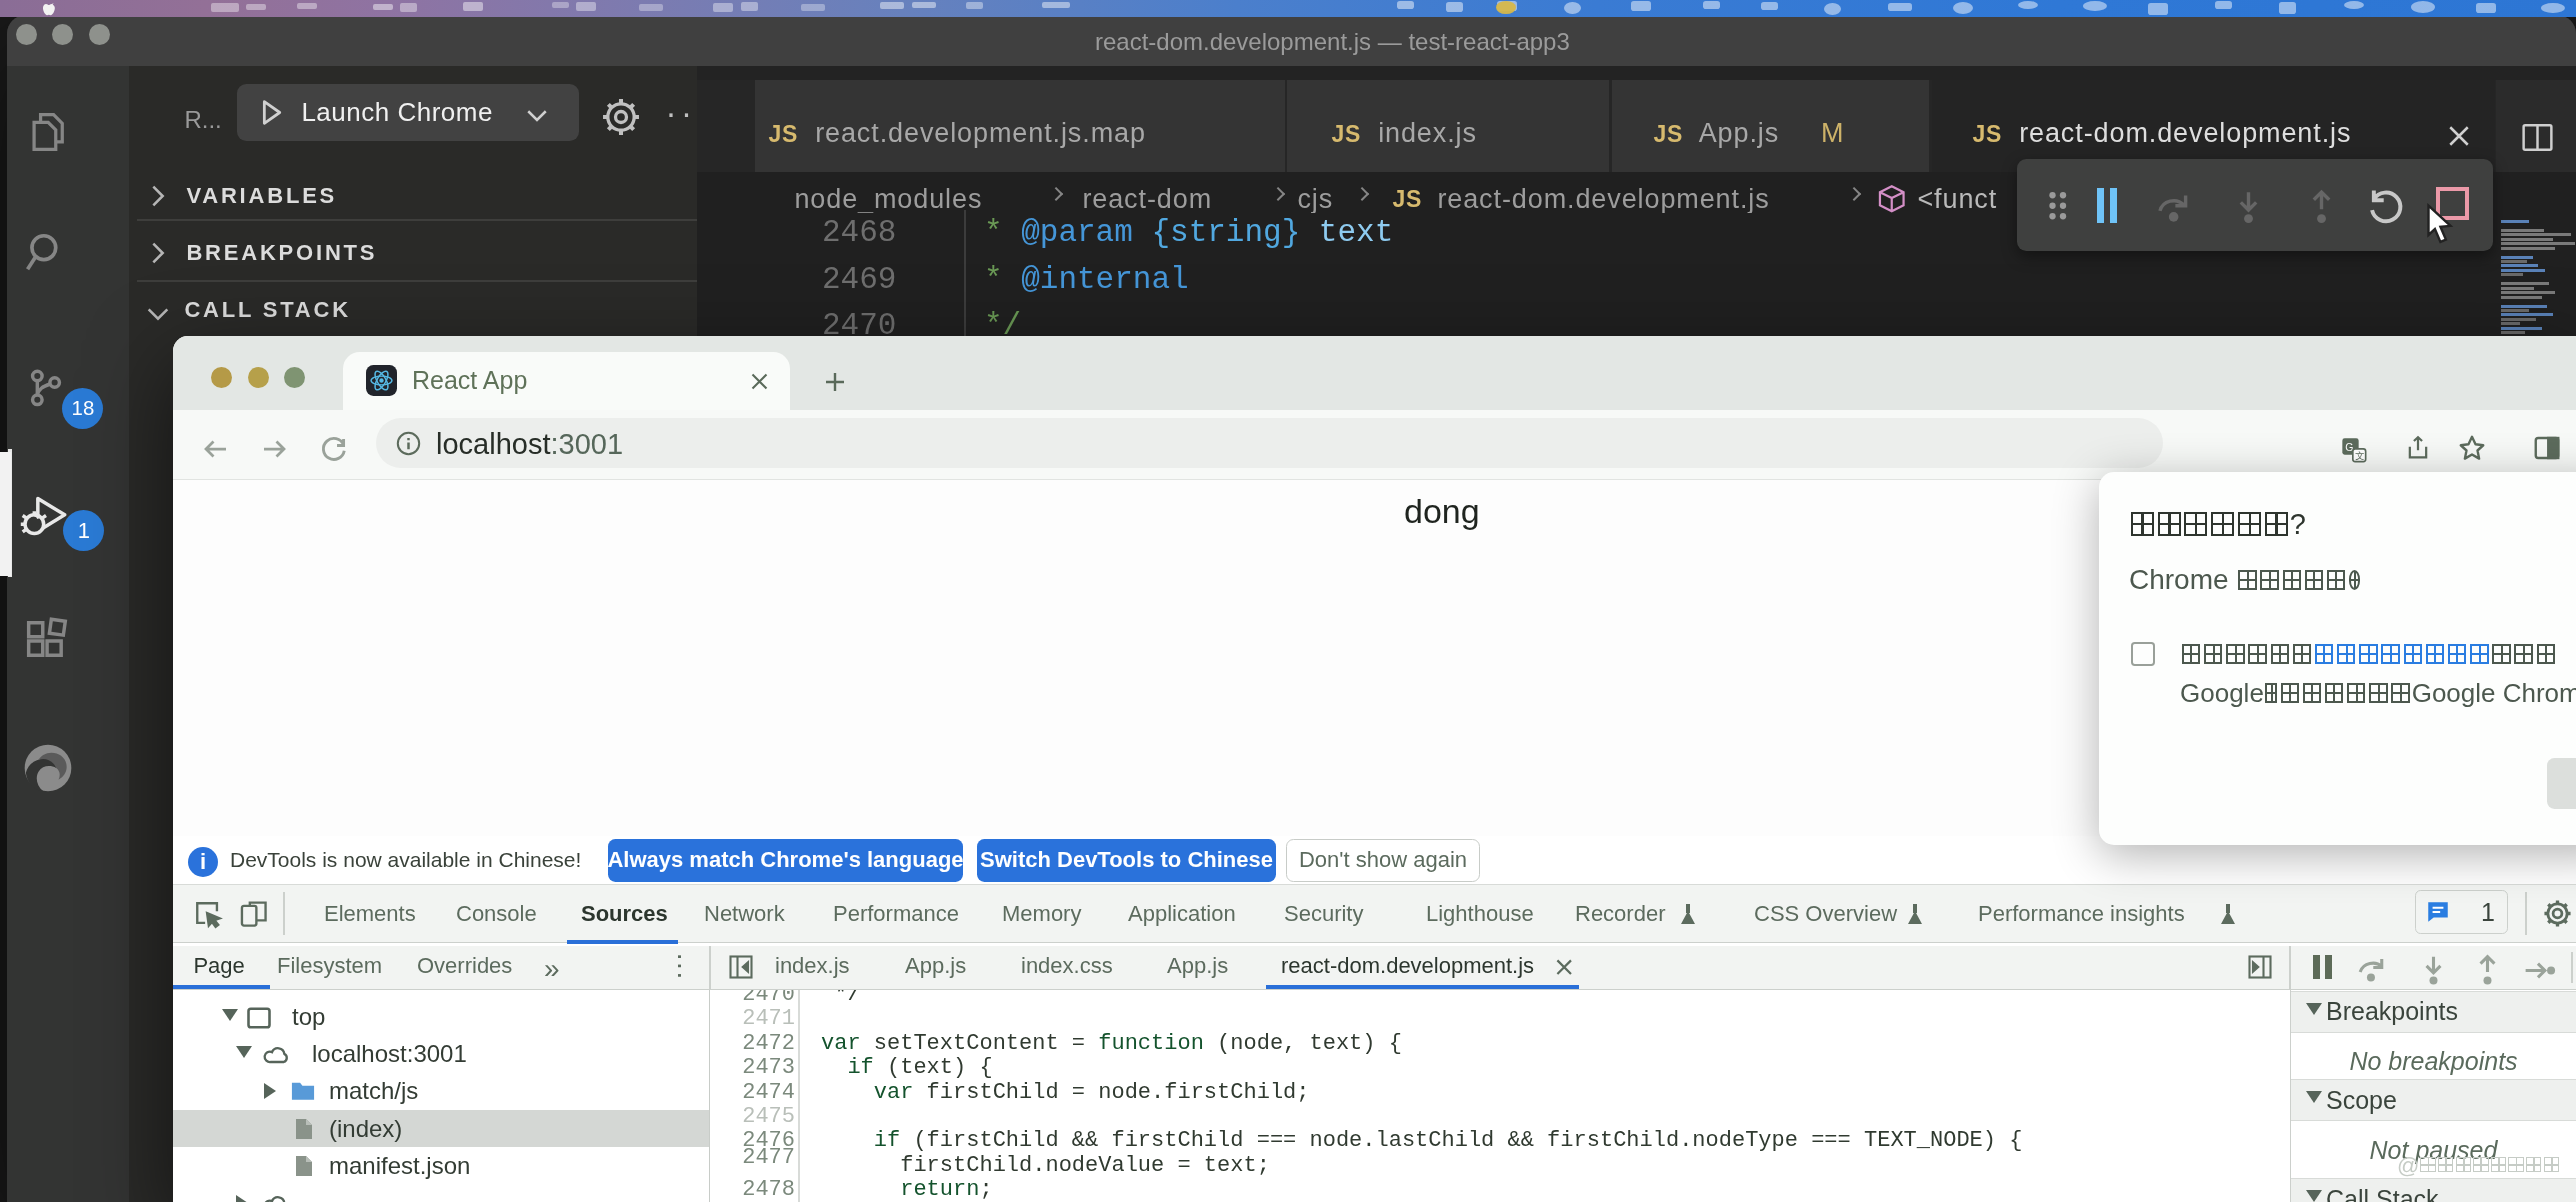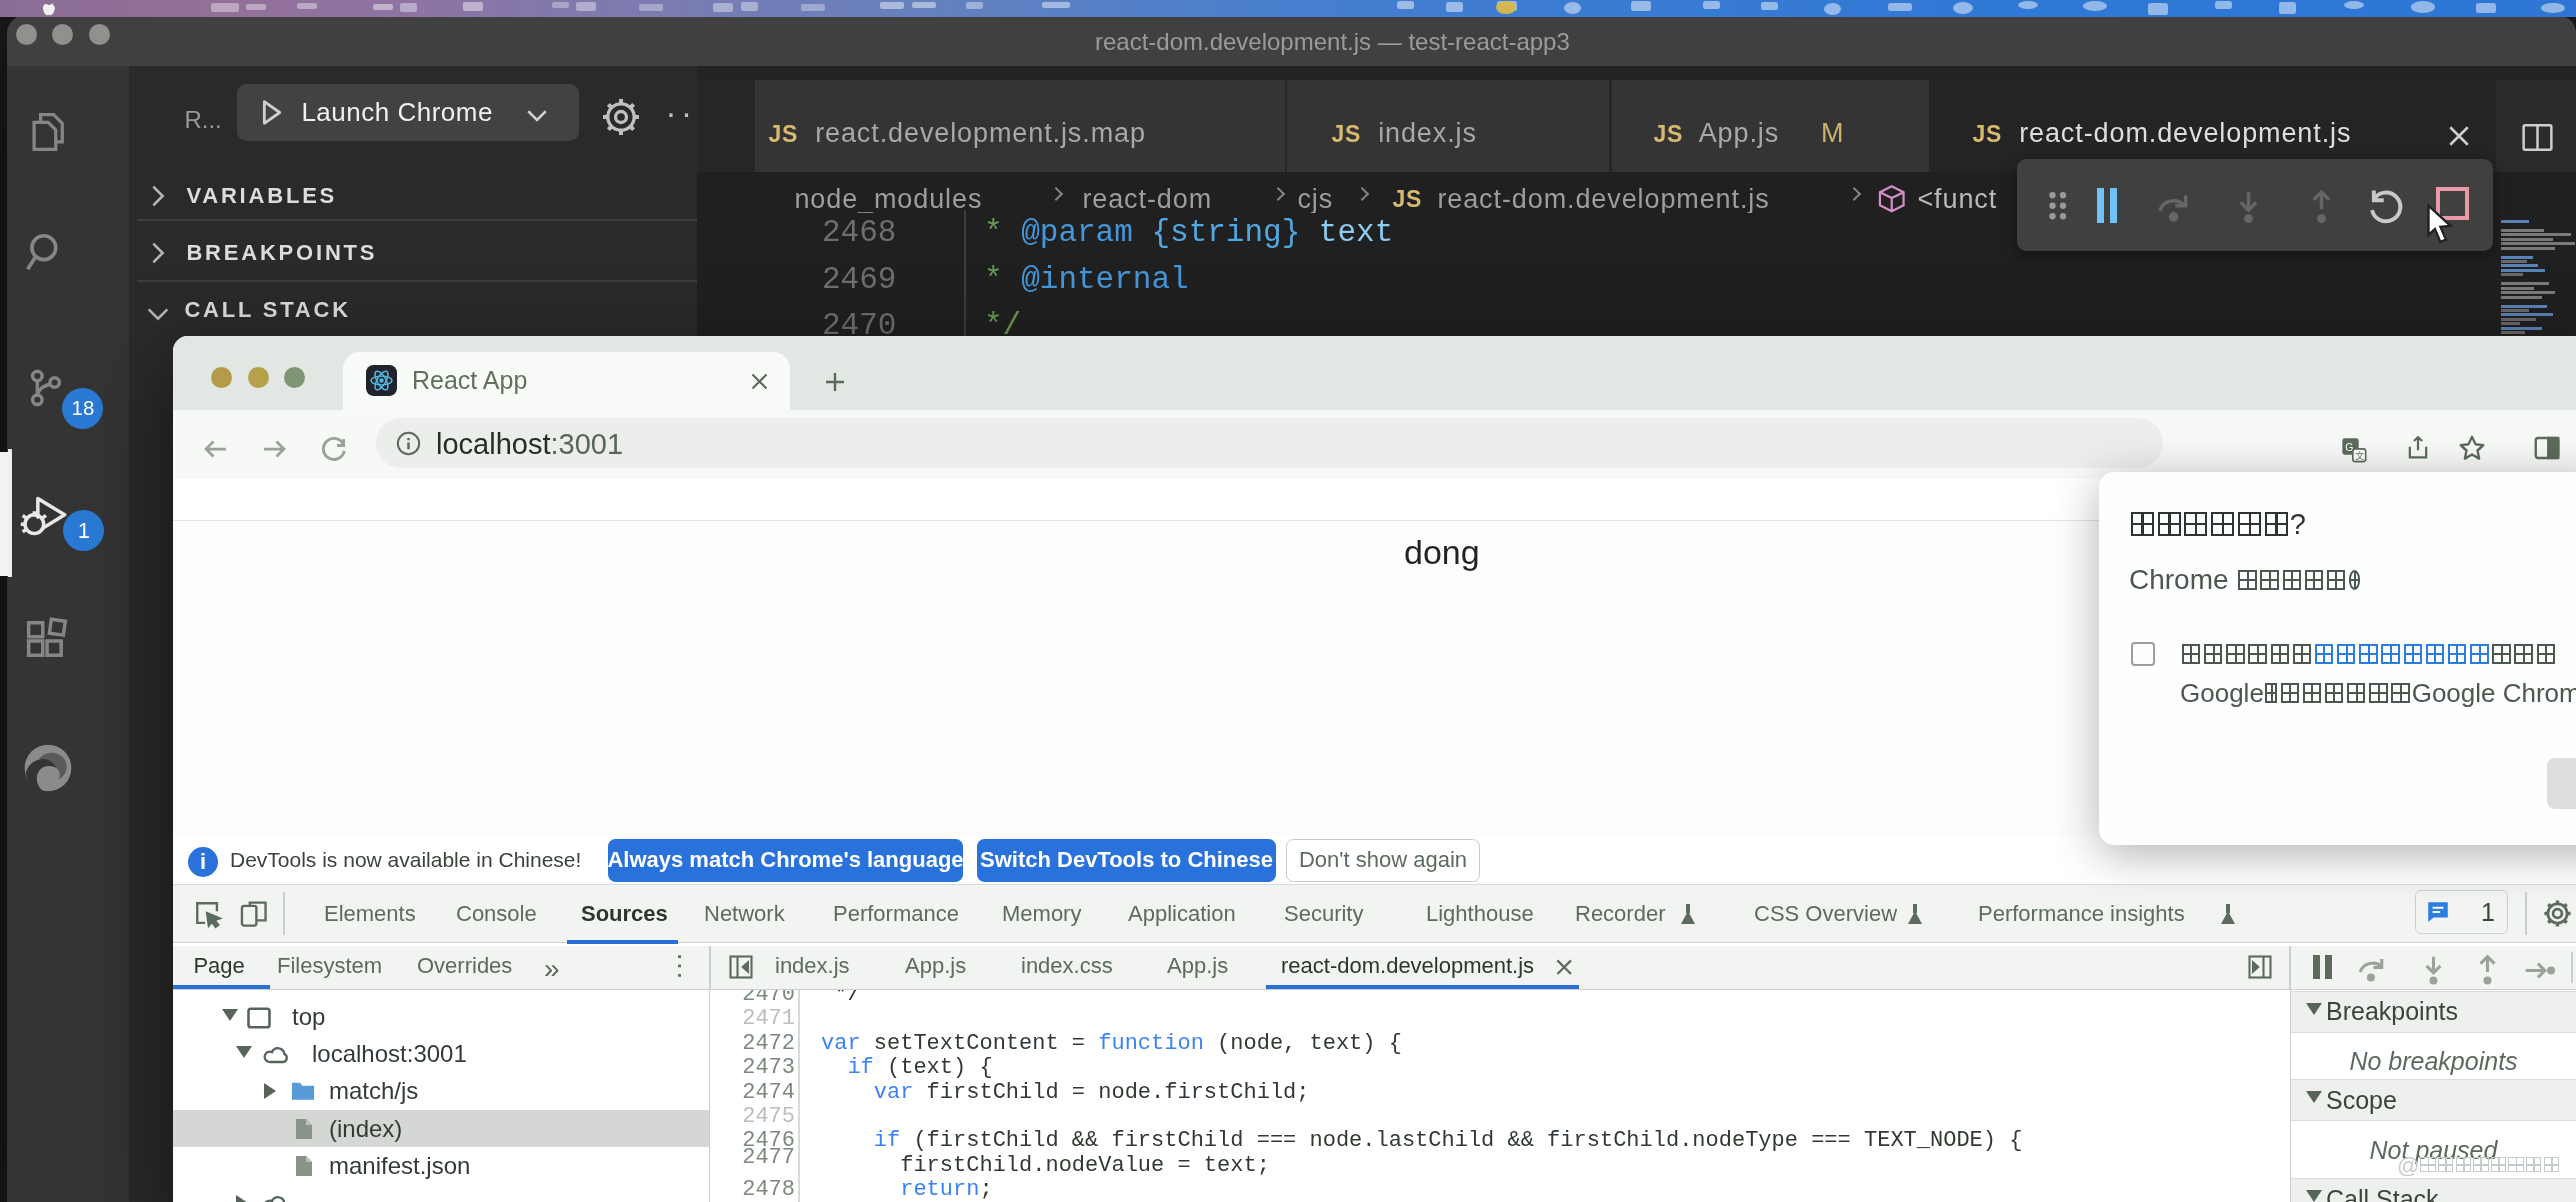--- a/index.html
+++ b/index.html
@@ -54,37 +54,37 @@
   
   #sliver { position:absolute; left:0; top:452px; width:11px; height:124px; background:#f2f2f2; }
   
   #chrome { position:absolute; left:173px; top:336px; width:2403px; height:866px;
     border-radius:15px 0 0 0; background:#fff; box-shadow:0 28px 83px rgba(0,0,0,.55); }
   #tabstrip { position:absolute; left:0; top:0; width:100%; height:74px; background:#e3e7e4; border-radius:15px 0 0 0; }
   .ctl { position:absolute; top:31px; width:21px; height:21px; border-radius:50%; }
   #ctab { position:absolute; left:170px; top:15.8px; width:447px; height:58px; background:#f9fbf9; border-radius:16.7px 16.7px 0 0; }
   #toolbar { position:absolute; left:0; top:74px; width:100%; height:69px; background:#f7f9f7; }
   #addrbar { position:absolute; left:203px; top:8.3px; width:1787px; height:50px; background:#eceeec; border-radius:25px; }
-  #page { position:absolute; left:0; top:143px; width:100%; height:358px; background:#fdfdfd; border-top:1.9px solid #e1e4e1;margin-top:41px; }
+  #page { position:absolute; left:0; top:143px; width:100%; height:358px; background:#fdfdfd; border-top:1.9px solid #e1e4e1; }
   
   #infobar { position:absolute; left:0; top:500px; width:100%; height:49px; background:#fff; border-bottom:1.9px solid #d8dbd8; font-size:22px; color:#3a423a; white-space:nowrap; }
   .bluebtn { position:absolute; top:2.8px; height:43px; background:#2a72db; color:#fff; font-weight:bold; font-size:22px; border-radius:7.4px; display:flex; align-items:center; justify-content:center; white-space:nowrap; }
   #dt-tabs { position:absolute; left:0; top:549px; width:100%; height:58px; background:#f2f4f2; border-bottom:1.9px solid #ccd0cc; color:#5c6b5e; font-size:22px; }
   .dtab { position:absolute; top:15.8px; white-space:nowrap; }
   #dt-sub { position:absolute; left:0; top:610px; width:100%; height:44px; background:#f2f4f2; border-bottom:1.9px solid #ccd0cc; color:#5c6b5e; font-size:22px;padding-left:44px; }
   #dt-body { position:absolute; left:0; top:654px; width:100%; bottom:0; background:#fff; }
   
   #navpane { position:absolute; left:0; top:0; width:537px; height:100%; border-right:1.9px solid #c8ccc8; background:#fff; }
   .trow { position:absolute; left:0; width:100%; height:37px; font-size:24px; color:#333c34; }
   
   #dtcode { position:absolute; left:537px; top:0; right:286px; height:100%; background:#fff;
     font-family:"Liberation Mono", monospace; font-size:22px; line-height:24.5px; white-space:pre; overflow:hidden; }
   .dln { position:absolute; left:0; width:85px; text-align:right; color:#7b897c; }
   .dcl { position:absolute; left:111px; color:#303a30; }
-  .kw { color:#3b82f6; }
+  .kw { color:#14532d; }
   
   #dtside { position:absolute; right:0; top:0; width:286px; height:100%; background:#fff; border-left:1.9px solid #ccd0cc; }
   .tri { position:absolute; top:11px; width:0; height:0; }
   .tri-d { border-left:8.3px solid transparent; border-right:8.3px solid transparent; border-top:12px solid #56645a; }
   .tri-r { border-top:8.3px solid transparent; border-bottom:8.3px solid transparent; border-left:12px solid #56645a; margin-top:0px; }
   .flask { position:absolute; top:18.5px; width:18.5px; height:22px; }
   .flask:before { content:""; position:absolute; left:7.4px; top:0; width:3.7px; height:9.3px; background:#5c6b5e; }
   .flask:after { content:""; position:absolute; left:1.9px; top:7.4px; width:0; height:0; border-left:7.4px solid transparent; border-right:7.4px solid transparent; border-bottom:13px solid #5c6b5e; }
   .dshead { position:absolute; left:0; width:100%; height:42px; background:#eef0ee; border-bottom:1.9px solid #d8dbd8; border-top:1.9px solid #d8dbd8; font-size:25px; color:#3a443c; }
   

